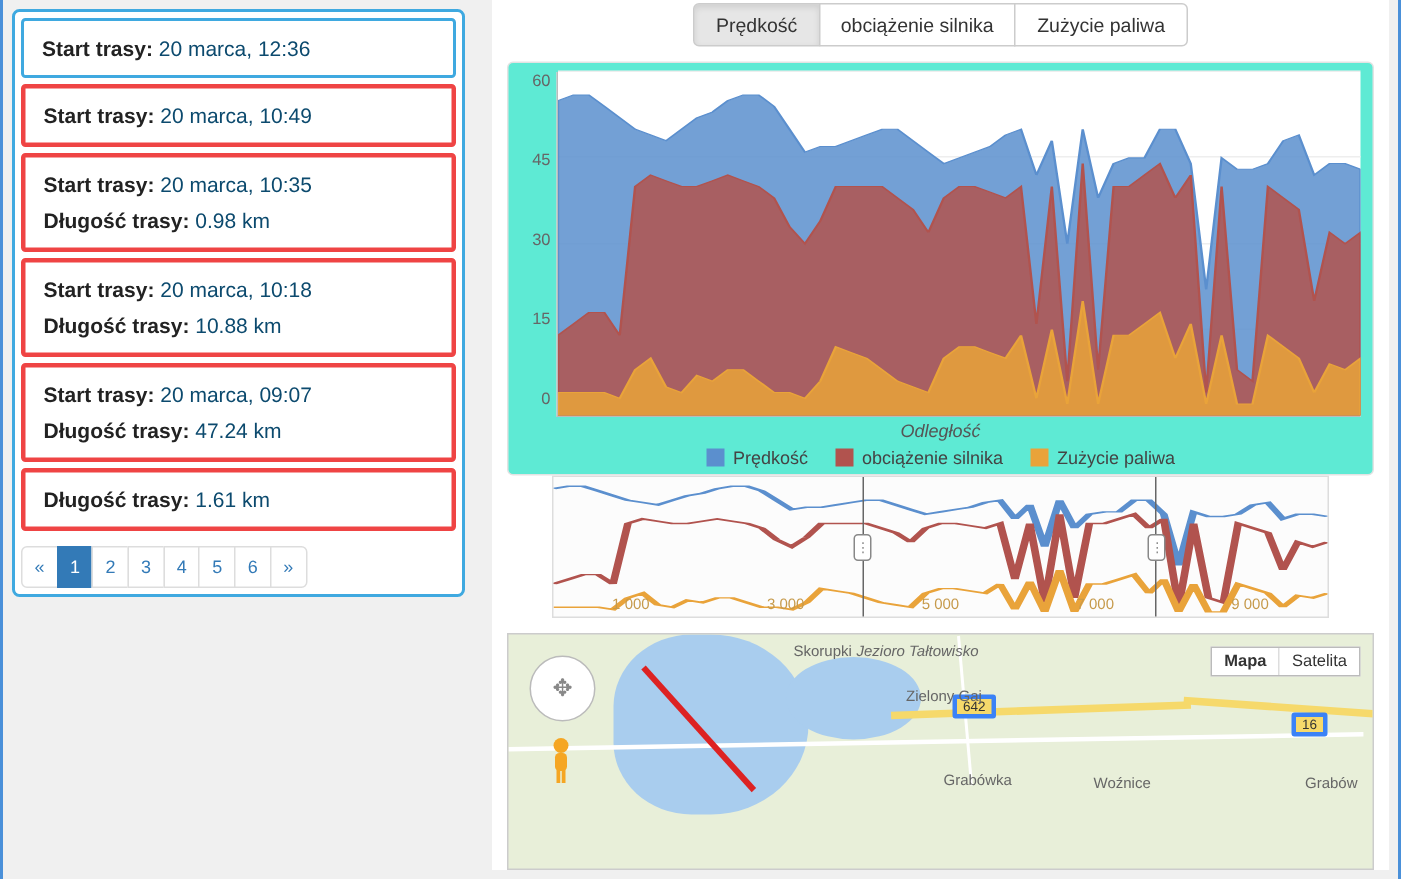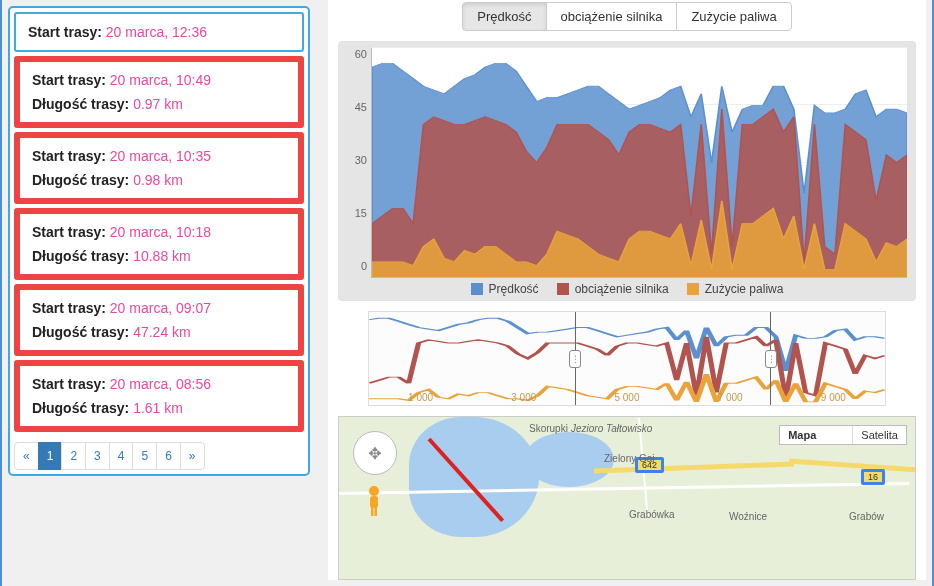--- a/index.html
+++ b/index.html
@@ -26,33 +26,33 @@
     margin-right: 18px;
   }
   .route-panel {
     background: #fff;
     border: 2px solid #3fa9e0;
     border-radius: 5px;
     padding: 4px;
     margin-top: 6px;
   }
   .route-item {
-    border: 6px solid #ef4444;
+    border: 3px solid #ef4444;
     border-radius: 3px;
     padding: 10px 12px;
     margin-bottom: 4px;
     background: #fff;
   }
   .route-item-active {
     border: 2px solid #3fa9e0;
   }
   .route-line { margin-bottom: 8px; }
   .route-line:last-child { margin-bottom: 0; }
   .route-label { font-weight: bold; color: #222; }
-  .route-value { color: #ec4899; }
+  .route-value { color: #0c4a6e; }
   .pagination {
     margin-top: 10px;
     display: flex;
   }
   .page-btn {
     display: inline-flex;
     align-items: center;
     justify-content: center;
     min-width: 22px;
     height: 28px;
@@ -87,25 +87,25 @@
     background: #fff;
     color: #333;
     font-size: 13px;
     cursor: pointer;
     margin-left: -1px;
   }
   .tab-btn:first-child { border-radius: 4px 0 0 4px; margin-left:0;}
   .tab-btn:last-child { border-radius: 0 4px 4px 0; }
   .tab-btn.active { background: #e6e6e6; box-shadow: inset 0 2px 4px rgba(0,0,0,.1); }
   .chart-card {
-    background: #e5e5e5;
+    background: #5eead4;
     border: 1px solid #e3e3e3;
     border-radius: 4px;
     padding: 6px 8px 4px 8px;
-    margin-bottom: 10px;
+    margin-bottom: 0;
   }
   .chart-area {
     position: relative;
     height: 230px;
     display: flex;
   }
   .y-axis {
     width: 24px;
     display: flex;
     flex-direction: column;
@@ -211,56 +211,53 @@
   .map-pegman {
     position:absolute; left:22px; top:68px;
     width:26px; height:32px;
   }
   .map-type {
     position:absolute; right:8px; top:8px;
     display:flex;
     border:1px solid #bbb;
     background:#fff;
     font-size:11px;
-    gap:28px;
   }
   .map-type span {
     padding:3px 8px; cursor:pointer;
   }
   .map-type span.active { font-weight:bold; }
   .map-type span + span { border-left:1px solid #ddd; }
 </style>
 </head>
 <body>
 
 <div class="app">
   <div class="left-col">
     <div class="route-panel">
       <div id="route-list">
           <div class="route-item route-item-active">
             <div class="route-line"><span class="route-label">Start trasy:</span> <span class="route-value">20 marca, 12:36</span></div>
           </div>
           <div class="route-item">
             <div class="route-line"><span class="route-label">Start trasy:</span> <span class="route-value">20 marca, 10:49</span></div>
-            <div class="route-line"><span class="route-label">Długość trasy:</span> <span class="route-value">0.97 km</span></div>
           </div>
           <div class="route-item">
             <div class="route-line"><span class="route-label">Start trasy:</span> <span class="route-value">20 marca, 10:35</span></div>
             <div class="route-line"><span class="route-label">Długość trasy:</span> <span class="route-value">0.98 km</span></div>
           </div>
           <div class="route-item">
             <div class="route-line"><span class="route-label">Start trasy:</span> <span class="route-value">20 marca, 10:18</span></div>
             <div class="route-line"><span class="route-label">Długość trasy:</span> <span class="route-value">10.88 km</span></div>
           </div>
           <div class="route-item">
             <div class="route-line"><span class="route-label">Start trasy:</span> <span class="route-value">20 marca, 09:07</span></div>
             <div class="route-line"><span class="route-label">Długość trasy:</span> <span class="route-value">47.24 km</span></div>
           </div>
           <div class="route-item">
-            <div class="route-line"><span class="route-label">Start trasy:</span> <span class="route-value">20 marca, 08:56</span></div>
             <div class="route-line"><span class="route-label">Długość trasy:</span> <span class="route-value">1.61 km</span></div>
           </div>
         </div>
       <div class="pagination" id="pagination">
           <span class="page-btn">«</span>
           <span class="page-btn active">1</span>
           <span class="page-btn">2</span>
           <span class="page-btn">3</span>
           <span class="page-btn">4</span>
           <span class="page-btn">5</span>
@@ -291,20 +288,21 @@
             <div class="grid-line" style="bottom: 50%;"></div>
             <div class="grid-line" style="bottom: 75%;"></div>
             <div class="grid-line" style="bottom: 100%;"></div>
             <svg viewBox="0 0 100 100" preserveAspectRatio="none">
               <path d="M0,100 L0,8.333333333333343 L1.9230769230769231,6.666666666666671 L3.8461538461538463,6.666666666666671 L5.769230769230769,10 L7.6923076923076925,13.333333333333329 L9.615384615384617,16.666666666666657 L11.538461538461538,18.33333333333333 L13.461538461538462,20 L15.384615384615385,16.666666666666657 L17.307692307692307,13.333333333333329 L19.230769230769234,11.666666666666671 L21.153846153846153,8.333333333333343 L23.076923076923077,6.666666666666671 L25,6.666666666666671 L26.923076923076923,10 L28.846153846153843,16.666666666666657 L30.76923076923077,23.33333333333333 L32.69230769230769,21.66666666666667 L34.61538461538461,21.66666666666667 L36.53846153846153,20 L38.46153846153847,18.33333333333333 L40.38461538461539,16.666666666666657 L42.30769230769231,16.666666666666657 L44.230769230769226,20 L46.15384615384615,23.33333333333333 L48.07692307692308,26.66666666666667 L50,25 L51.92307692307693,23.33333333333333 L53.84615384615385,21.66666666666667 L55.769230769230774,18.33333333333333 L57.692307692307686,16.666666666666657 L59.61538461538461,30 L61.53846153846154,20 L63.46153846153846,50 L65.38461538461539,16.666666666666657 L67.3076923076923,36.66666666666667 L69.23076923076923,26.66666666666667 L71.15384615384616,25 L73.07692307692307,25 L75,16.666666666666657 L76.92307692307693,16.666666666666657 L78.84615384615384,26.66666666666667 L80.76923076923077,63.333333333333336 L82.6923076923077,25 L84.61538461538461,28.33333333333333 L86.53846153846155,28.33333333333333 L88.46153846153845,26.66666666666667 L90.38461538461539,20 L92.3076923076923,18.33333333333333 L94.23076923076923,30 L96.15384615384616,26.66666666666667 L98.07692307692307,26.66666666666667 L100,28.33333333333333 L100,100 Z" fill="#5b8fce" fill-opacity="0.85" stroke="#5b8fce" stroke-width="0.3"></path>
               <path d="M0,100 L0,76.66666666666667 L1.9230769230769231,73.33333333333333 L3.8461538461538463,70 L5.769230769230769,70 L7.6923076923076925,76.66666666666667 L9.615384615384617,33.33333333333334 L11.538461538461538,30 L13.461538461538462,31.66666666666667 L15.384615384615385,33.33333333333334 L17.307692307692307,33.33333333333334 L19.230769230769234,31.66666666666667 L21.153846153846153,30 L23.076923076923077,31.66666666666667 L25,33.33333333333334 L26.923076923076923,36.66666666666667 L28.846153846153843,44.99999999999999 L30.76923076923077,50 L32.69230769230769,43.333333333333336 L34.61538461538461,33.33333333333334 L36.53846153846153,33.33333333333334 L38.46153846153847,33.33333333333334 L40.38461538461539,33.33333333333334 L42.30769230769231,36.66666666666667 L44.230769230769226,40 L46.15384615384615,46.666666666666664 L48.07692307692308,36.66666666666667 L50,33.33333333333334 L51.92307692307693,33.33333333333334 L53.84615384615385,35 L55.769230769230774,36.66666666666667 L57.692307692307686,33.33333333333334 L59.61538461538461,73.33333333333333 L61.53846153846154,33.33333333333334 L63.46153846153846,90 L65.38461538461539,26.66666666666667 L67.3076923076923,86.66666666666667 L69.23076923076923,33.33333333333334 L71.15384615384616,33.33333333333334 L73.07692307692307,30 L75,26.66666666666667 L76.92307692307693,36.66666666666667 L78.84615384615384,30 L80.76923076923077,93.33333333333333 L82.6923076923077,33.33333333333334 L84.61538461538461,86.66666666666667 L86.53846153846155,90 L88.46153846153845,33.33333333333334 L90.38461538461539,36.66666666666667 L92.3076923076923,40 L94.23076923076923,66.66666666666667 L96.15384615384616,46.666666666666664 L98.07692307692307,50 L100,46.666666666666664 L100,100 Z" fill="#b1534e" fill-opacity="0.85" stroke="#b1534e" stroke-width="0.3"></path>
               <path d="M0,100 L0,93.33333333333333 L1.9230769230769231,93.33333333333333 L3.8461538461538463,93.33333333333333 L5.769230769230769,93.33333333333333 L7.6923076923076925,95 L9.615384615384617,86.66666666666667 L11.538461538461538,83.33333333333334 L13.461538461538462,91.66666666666667 L15.384615384615385,93.33333333333333 L17.307692307692307,88.33333333333333 L19.230769230769234,90 L21.153846153846153,86.66666666666667 L23.076923076923077,86.66666666666667 L25,90 L26.923076923076923,93.33333333333333 L28.846153846153843,93.33333333333333 L30.76923076923077,95 L32.69230769230769,90 L34.61538461538461,80 L36.53846153846153,81.66666666666667 L38.46153846153847,83.33333333333334 L40.38461538461539,86.66666666666667 L42.30769230769231,90 L44.230769230769226,91.66666666666667 L46.15384615384615,93.33333333333333 L48.07692307692308,83.33333333333334 L50,80 L51.92307692307693,80 L53.84615384615385,81.66666666666667 L55.769230769230774,83.33333333333334 L57.692307692307686,76.66666666666667 L59.61538461538461,95 L61.53846153846154,75 L63.46153846153846,96.66666666666667 L65.38461538461539,66.66666666666667 L67.3076923076923,96.66666666666667 L69.23076923076923,76.66666666666667 L71.15384615384616,76.66666666666667 L73.07692307692307,73.33333333333333 L75,70 L76.92307692307693,83.33333333333334 L78.84615384615384,73.33333333333333 L80.76923076923077,96.66666666666667 L82.6923076923077,76.66666666666667 L84.61538461538461,96.66666666666667 L86.53846153846155,96.66666666666667 L88.46153846153845,76.66666666666667 L90.38461538461539,80 L92.3076923076923,83.33333333333334 L94.23076923076923,93.33333333333333 L96.15384615384616,85 L98.07692307692307,86.66666666666667 L100,83.33333333333334 L100,100 Z" fill="#e9a33a" fill-opacity="0.85" stroke="#e9a33a" stroke-width="0.3"></path>
             </svg>
           </div>
       </div>
+      <div class="x-label">Odległość</div>
       <div class="legend" id="legend">
           <div class="legend-item">
             <span class="swatch" style="background:#5b8fce"></span>
             <span>Prędkość</span>
           </div>
           <div class="legend-item">
             <span class="swatch" style="background:#b1534e"></span>
             <span>obciążenie silnika</span>
           </div>
           <div class="legend-item">
@@ -340,21 +338,21 @@
       <div class="road" style="left:0; top:70px; width:570px; transform:rotate(-1deg);"></div>
       <div class="road" style="left:300px; top:0; width:100px; height:2px; transform:rotate(85deg); transform-origin:left;"></div>
       <div class="red-route" style="left:90px; top:20px; width:110px; transform:rotate(48deg);"></div>
       <div class="road-label" style="left:296px; top:40px;">642</div>
       <div class="road-label" style="left:522px; top:52px;">16</div>
       <div class="map-town" style="left:190px; top:6px;">Skorupki</div>
       <div class="map-town" style="left:232px; top:6px; font-style:italic;">Jezioro Tałtowisko</div>
       <div class="map-town" style="left:265px; top:36px;">Zielony Gaj</div>
       <div class="map-town" style="left:290px; top:92px;">Grabówka</div>
       <div class="map-town" style="left:390px; top:94px;">Woźnice</div>
-      <div class="map-town" style="left:510px; top:94px;">Grabów</div>
+      <div class="map-town" style="left:531px; top:94px;">Grabów</div>
 
       <div class="map-ctrl-pan">
         <span>✥</span>
       </div>
       <div class="map-pegman">
         <svg viewBox="0 0 26 32">
             <circle cx="13" cy="6" r="5" fill="#f5a623"></circle>
             <rect x="9" y="11" width="8" height="12" rx="3" fill="#f5a623"></rect>
             <rect x="10" y="22" width="2.5" height="9" fill="#f5a623"></rect>
             <rect x="13.5" y="22" width="2.5" height="9" fill="#f5a623"></rect>

